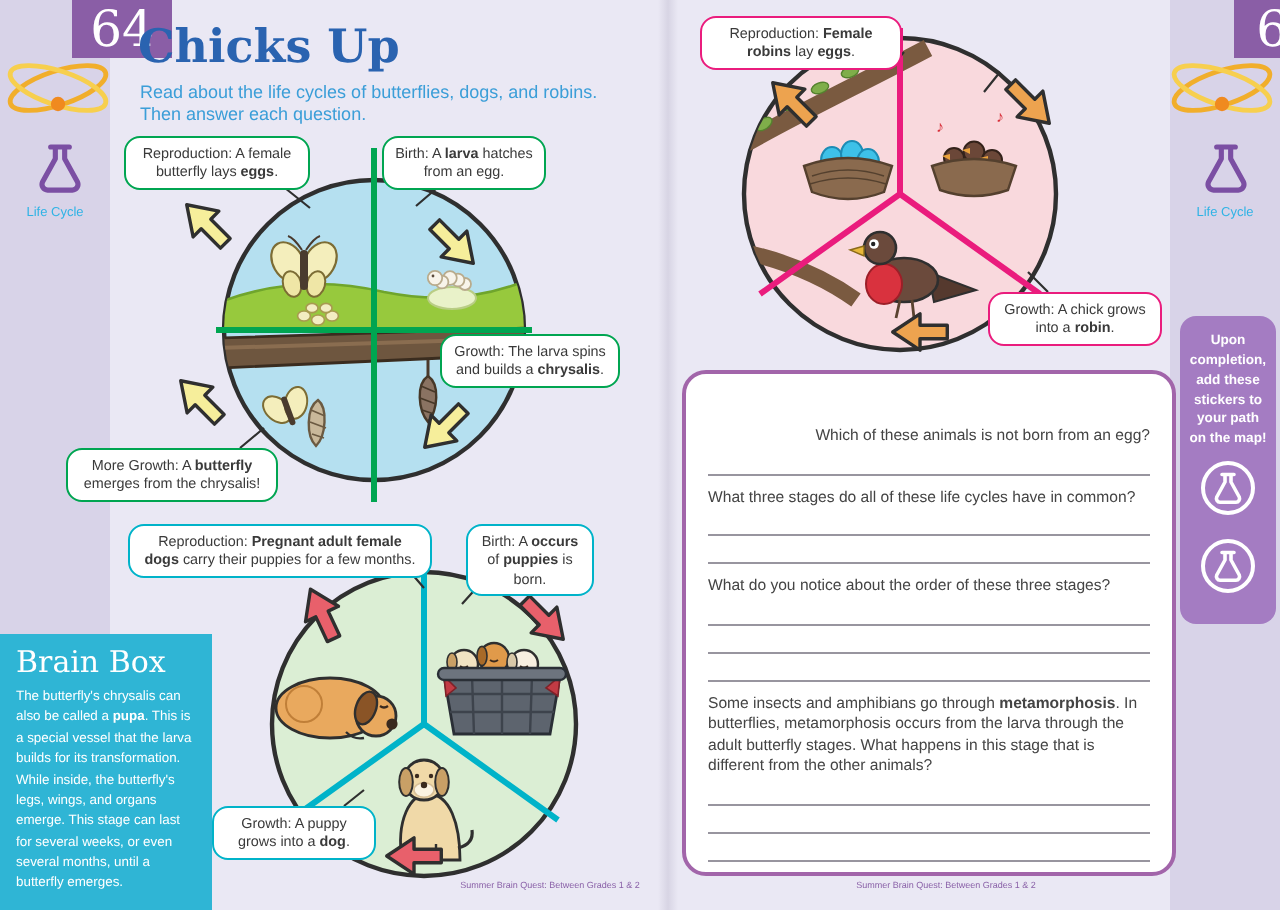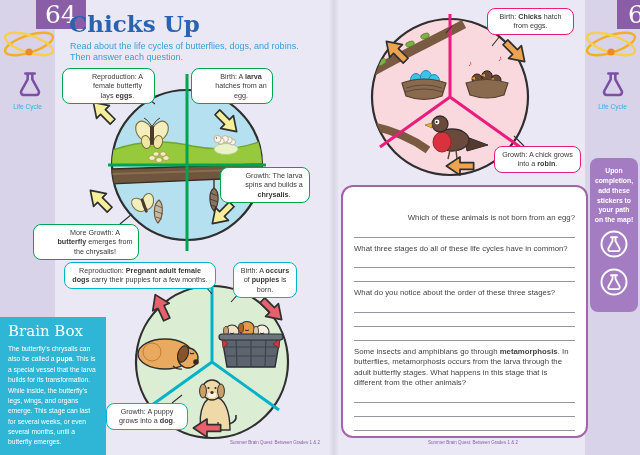--- a/index.html
+++ b/index.html
@@ -13,21 +13,21 @@
            font-family:"DejaVu Serif",serif;font-size:25px;display:flex;align-items:center;justify-content:center;margin-left:31px;}
   #pagenum-left{left:5px;width:50px;} #pagenum-right{left:586px;width:54px;}
   .atom{position:absolute;} .flask-icon{position:absolute;}
   .cat-label{position:absolute;width:55px;text-align:center;font-size:6.5px;color:var(--cyan-label);}
   #title{position:absolute;left:69px;top:10px;font-family:"DejaVu Serif",serif;font-weight:bold;
          font-size:23px;color:var(--title-blue);}
   #intro{position:absolute;left:70px;top:41px;width:230px;font-size:9px;line-height:1.25;color:var(--intro-blue);}
   svg.art{position:absolute;left:0;top:0;pointer-events:none;}
   .bubble{position:absolute;background:#fff;border:1.8px solid #000;border-radius:8px;
           padding:3px 5px;font-size:7.2px;line-height:1.3;text-align:center;color:#3a3a3a;box-sizing:border-box;}
-  .b-green{border-color:var(--butterfly-accent);padding-left:23px;} .b-teal{border-color:var(--dog-accent);}
+  .b-green{border-color:var(--butterfly-accent);} .b-teal{border-color:var(--dog-accent);}
   .b-pink{border-color:var(--robin-accent);}
   #questions{position:absolute;left:341px;top:185px;width:247px;height:253px;background:#fff;
              border:2.5px solid var(--panel-border);border-radius:12px;padding:8px 11px;box-sizing:border-box;}
   .q-text{font-size:7.8px;color:#444;line-height:1.35;margin-top:6px;}
   .q-text:first-child{margin-top:18px;text-align:right;}
   .a-line{border-bottom:1.1px solid #98959f;height:13px;}
   #brainbox{position:absolute;left:0;top:317px;width:106px;height:153px;background:var(--brainbox-teal);
             color:#fff;padding:5px 8px 0 8px;box-sizing:border-box;}
   #brainbox h2{margin:0 0 4px 0;font-family:"DejaVu Serif",serif;font-weight:normal;font-size:15px;}
   #brainbox p{margin:0;font-size:6.7px;line-height:1.55;}
@@ -271,21 +271,21 @@
   </div>
 
   <div id="title">Chicks Up</div>
   <div id="intro">Read about the life cycles of butterflies, dogs, and robins. Then answer each question.</div>
 
   <div class="bubble b-green" style="left:62px;top:68px;width:93px"><span>Reproduction: A female butterfly lays </span><b>eggs</b><span>.</span></div>
   <div class="bubble b-green" style="left:191px;top:68px;width:82px"><span>Birth: A </span><b>larva</b><span> hatches from an egg.</span></div>
   <div class="bubble b-green" style="left:220px;top:167px;width:90px"><span>Growth: The larva spins and builds a </span><b>chrysalis</b><span>.</span></div>
   <div class="bubble b-green" style="left:33px;top:224px;width:106px"><span>More Growth: A </span><b>butterfly</b><span> emerges from the chrysalis!</span></div>
 
-  <div class="bubble b-pink" style="left:487px;top:8px;width:87px"><span>Birth: </span><b>Chicks</b><span> hatch from eggs.</span></div>
+  <div class="bubble b-pink" style="left:350px;top:8px;width:101px"><span>Reproduction: </span><b>Female robins</b><span> lay </span><b>eggs</b><span>.</span></div>
   <div class="bubble b-pink" style="left:494px;top:146px;width:87px"><span>Growth: A chick grows into a </span><b>robin</b><span>.</span></div>
 
   <div class="bubble b-teal" style="left:64px;top:262px;width:152px"><span>Reproduction: </span><b>Pregnant adult female dogs</b><span> carry their puppies for a few months.</span></div>
   <div class="bubble b-teal" style="left:233px;top:262px;width:64px"><span>Birth: A </span><b>occurs</b><span> of </span><b>puppies</b><span> is born.</span></div>
   <div class="bubble b-teal" style="left:106px;top:403px;width:82px"><span>Growth: A puppy grows into a </span><b>dog</b><span>.</span></div>
 
   <div id="questions">
     <div class="q-text"><span>Which of these animals is not born from an egg?</span></div>
     <div class="a-line"></div>
     <div class="q-text"><span>What three stages do all of these life cycles have in common?</span></div>

